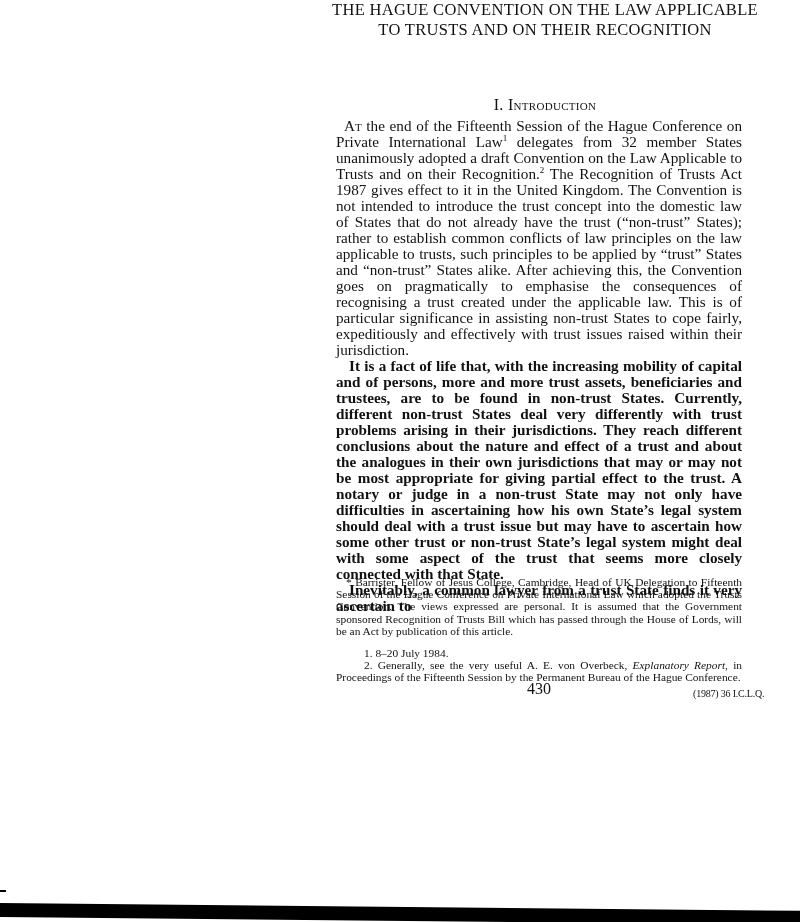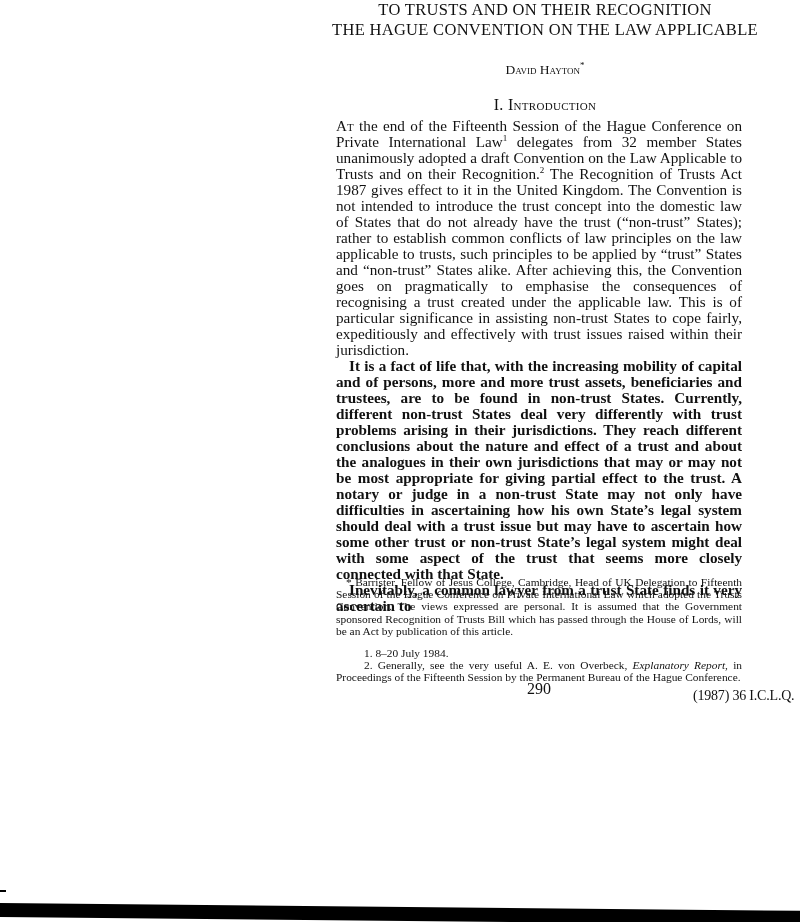--- a/index.html
+++ b/index.html
@@ -21,72 +21,69 @@
     .section {
       position: absolute; left: 300px; width: 490px; top: 96px;
       text-align: center; font-size: 16px; font-variant: small-caps; letter-spacing: 0.3px;
     }
     .body {
       position: absolute; left: 336px; width: 406px; top: 118px;
       font-size: 15.2px; line-height: 16px; text-align: justify;
     }
     .body p { margin: 0; }
     .body p + p { text-indent: 13px; font-weight: bold; }
-    .sc { font-variant: small-caps; }
+    .sc { font-variant: small-caps; margin-left: 8px; }
     sup { font-size: 9px; line-height: 0; vertical-align: 6px; }
     .footnotes {
       position: absolute; left: 336px; width: 406px; top: 576px;
       font-size: 11.4px; line-height: 12.2px; text-align: justify;
     }
     .footnotes p { margin: 0; }
     .fn-star { text-indent: 10px; }
     .fn-num { text-indent: 28px; }
     .fn-gap { margin-top: 10px !important; }
     .folio {
       position: absolute; left: 527px; top: 680px;
       font-size: 16px;
     }
     .citation {
       position: absolute; left: 677px; top: 688px;
-      font-size: 14px; letter-spacing: -0.2px; padding-left: 16px;
+      font-size: 10px; letter-spacing: -0.2px; padding-left: 16px;
     }
     .edge-band {
       position: absolute; left: -10px; top: 903px; width: 830px; height: 14px;
       background: #000; transform: rotate(0.55deg); transform-origin: left center;
     }
     .edge-mark {
       position: absolute; left: 0; top: 890px; width: 6px; height: 2px; background: #000;
     }
   </style>
 </head>
 <body>
 
 <div class="page">
 
   <div class="title">
+    <div>THE HAGUE CONVENTION ON THE LAW APPLICABLE</div>
     <div>TO TRUSTS AND ON THEIR RECOGNITION</div>
-    <div>THE HAGUE CONVENTION ON THE LAW APPLICABLE</div>
   </div>
 
-  <div class="author">
-    <span>David Hayton</span><sup>*</sup>
-  </div>
 
   <div class="section">I. Introduction</div>
 
   <div class="body">
     <p><span class="sc">At</span><span> the end of the Fifteenth Session of the Hague Conference on Private International Law</span><sup>1</sup><span> delegates from 32 member States unanimously adopted a draft Convention on the Law Applicable to Trusts and on their Recognition.</span><sup>2</sup><span> The Recognition of Trusts Act 1987 gives effect to it in the United Kingdom. The Convention is not intended to introduce the trust concept into the domestic law of States that do not already have the trust (“non-trust” States); rather to establish common conflicts of law principles on the law applicable to trusts, such principles to be applied by “trust” States and “non-trust” States alike. After achieving this, the Convention goes on pragmatically to emphasise the consequences of recognising a trust created under the applicable law. This is of particular significance in assisting non-trust States to cope fairly, expeditiously and effectively with trust issues raised within their jurisdiction.</span></p>
     <p>It is a fact of life that, with the increasing mobility of capital and of persons, more and more trust assets, beneficiaries and trustees, are to be found in non-trust States. Currently, different non-trust States deal very differently with trust problems arising in their jurisdictions. They reach different conclusions about the nature and effect of a trust and about the analogues in their own jurisdictions that may or may not be most appropriate for giving partial effect to the trust. A notary or judge in a non-trust State may not only have difficulties in ascertaining how his own State’s legal system should deal with a trust issue but may have to ascertain how some other trust or non-trust State’s legal system might deal with some aspect of the trust that seems more closely connected with that State.</p>
     <p>Inevitably, a common lawyer from a trust State finds it very ascertain to</p>
   </div>
 
   <div class="footnotes">
     <p class="fn-star">* Barrister, Fellow of Jesus College, Cambridge, Head of UK Delegation to Fifteenth Session of the Hague Conference on Private International Law which adopted the Trusts Convention. The views expressed are personal. It is assumed that the Government sponsored Recognition of Trusts Bill which has passed through the House of Lords, will be an Act by publication of this article.</p>
     <p class="fn-num fn-gap">1. 8–20 July 1984.</p>
     <p class="fn-num"><span>2. Generally, see the very useful A. E. von Overbeck, </span><i>Explanatory Report</i><span>, in Proceedings of the Fifteenth Session by the Permanent Bureau of the Hague Conference.</span></p>
   </div>
 
-  <div class="folio">290</div>
+  <div class="folio">430</div>
   <div class="citation">(1987) 36 I.C.L.Q.</div>
 
   <div class="edge-mark"></div>
   <div class="edge-band"></div>
 </div>
 
 </body></html>

